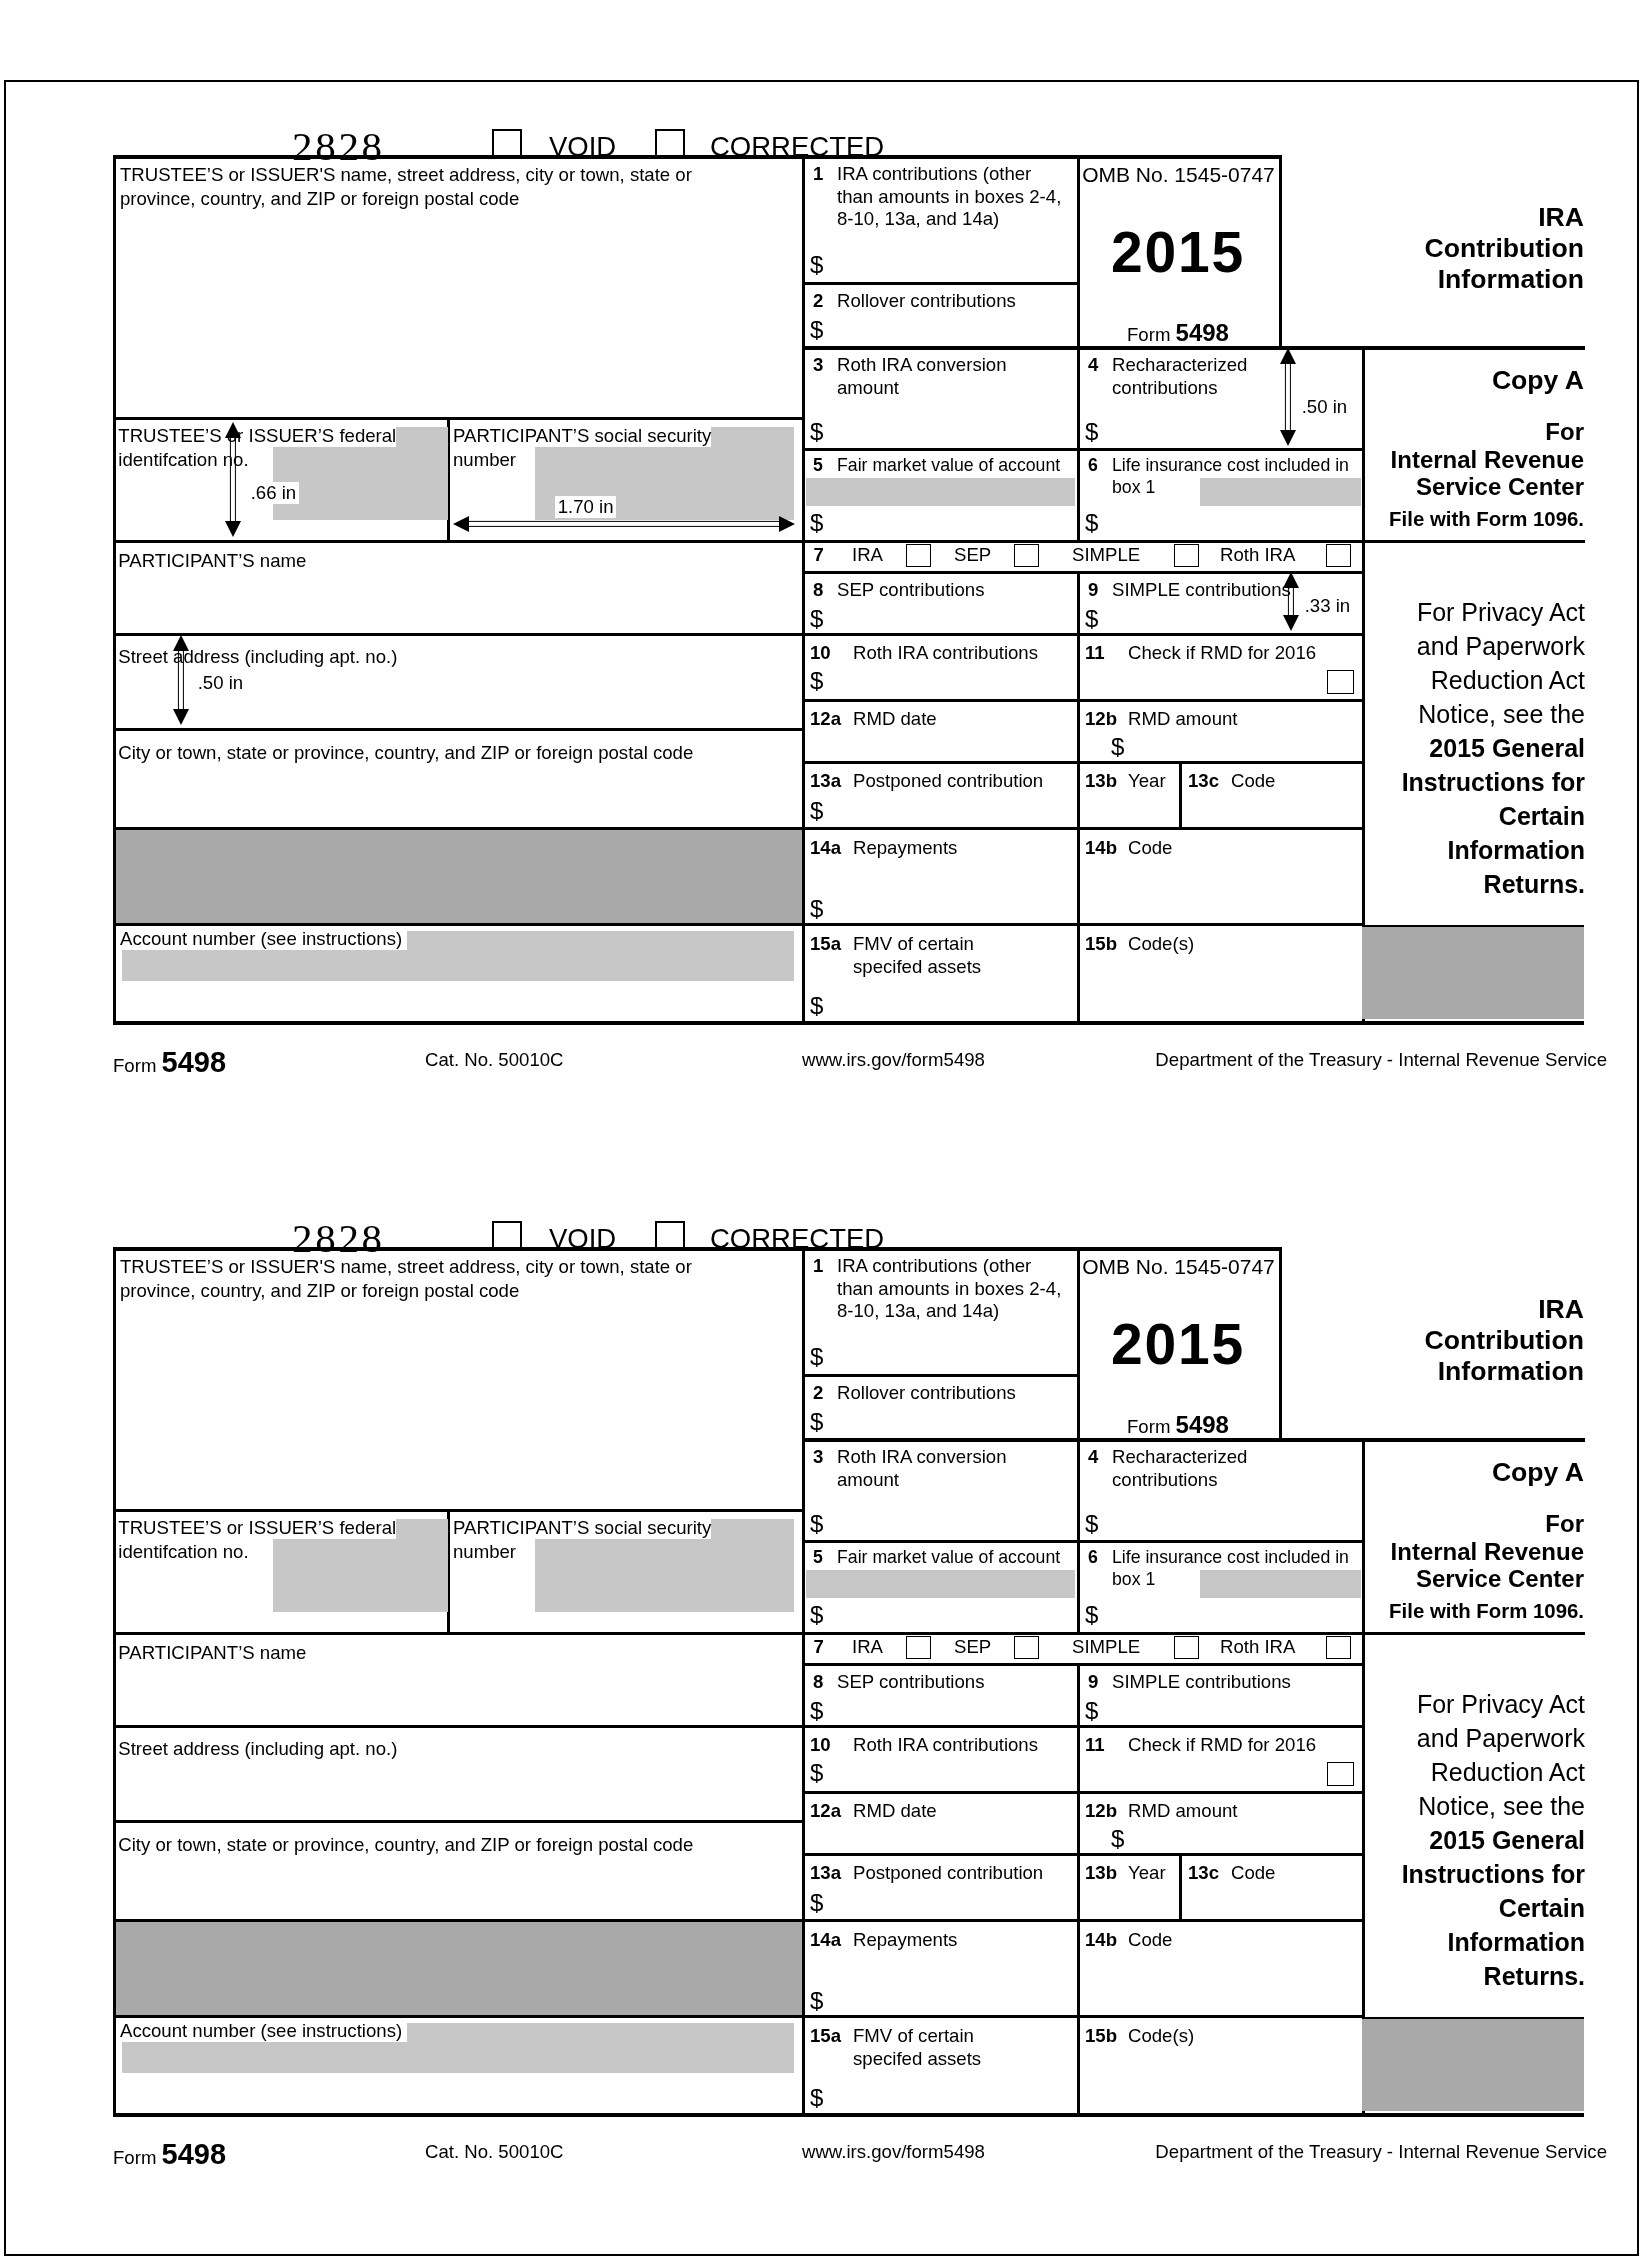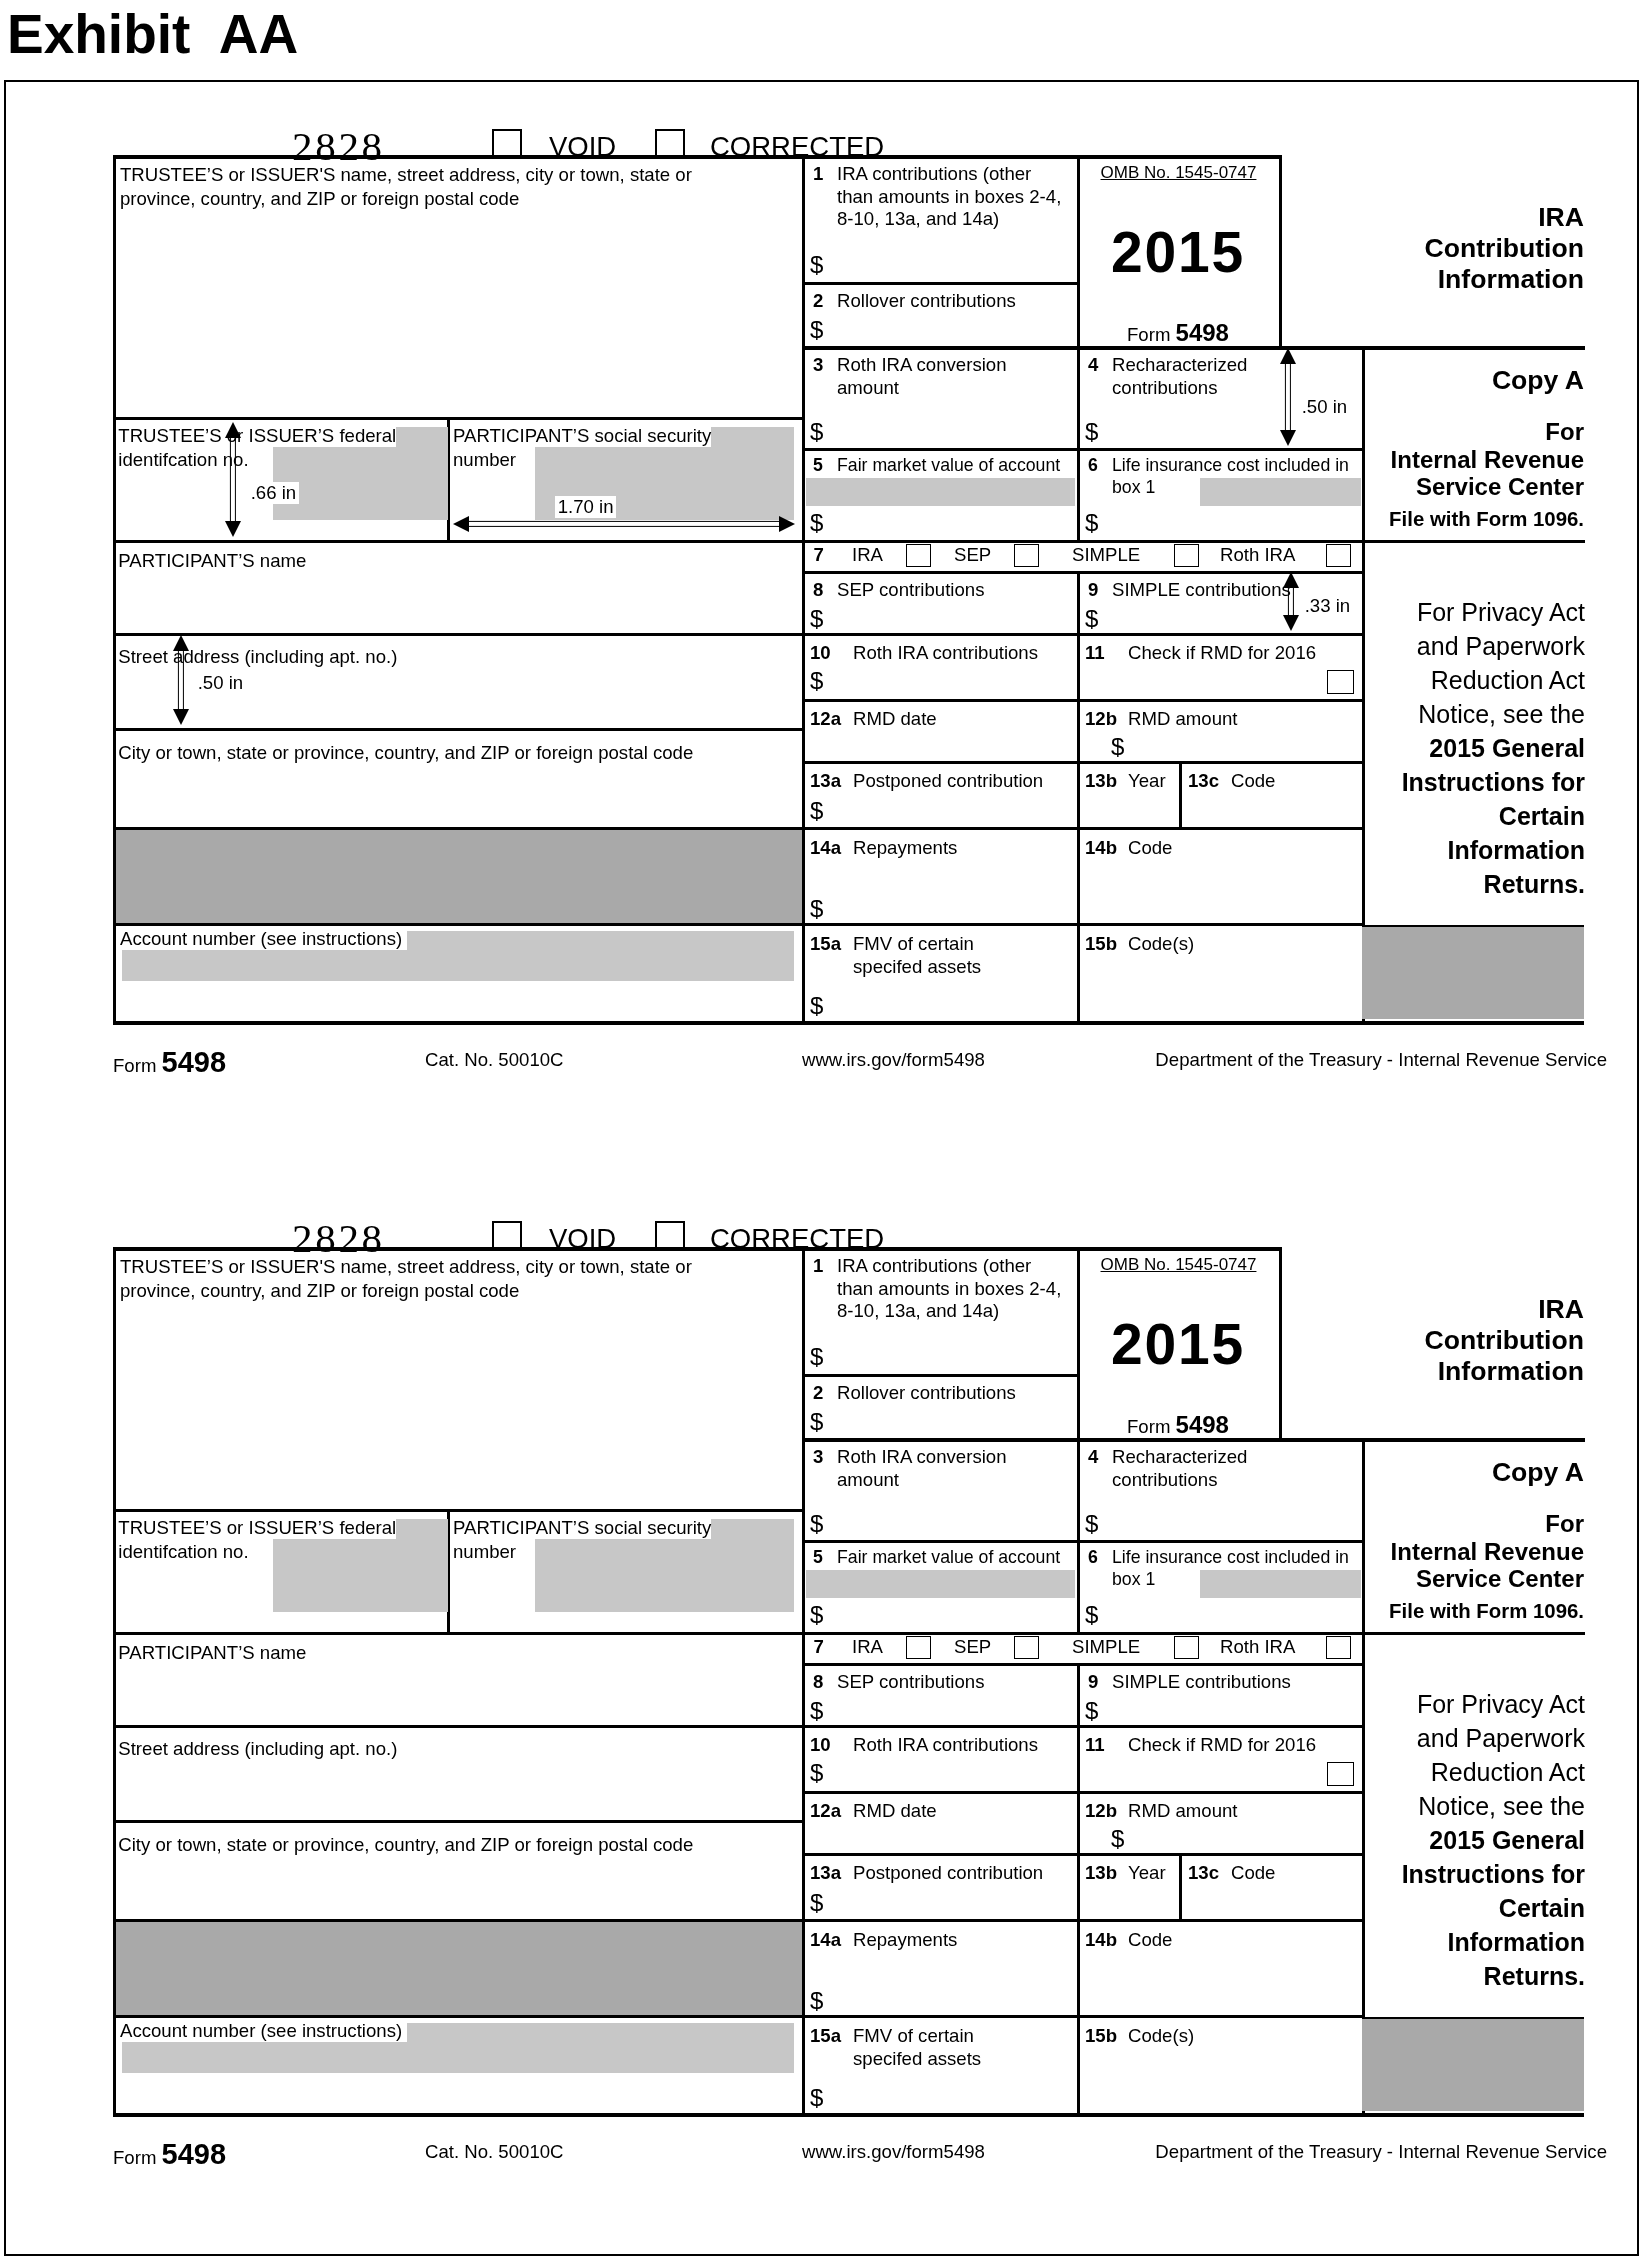--- a/index.html
+++ b/index.html
@@ -23,21 +23,21 @@
   .cbbig{position:absolute;border:2.7px solid #000;background:#fff;box-sizing:border-box;}
   .hdr-code{position:absolute;font-family:"Liberation Serif", serif;font-size:41px;letter-spacing:2.7px;}
   .hdr-lab{position:absolute;font-size:27.5px;margin-left:12px;}
   .rtxt{position:absolute;text-align:right;white-space:pre-line;}
   .ira-title{font-size:26.6px;font-weight:bold;line-height:31px;}
   .copy-a{font-size:26.6px;font-weight:bold;}
   .for-irs{font-size:24px;font-weight:bold;line-height:27.5px;}
   .file-with{font-size:20.4px;font-weight:bold;}
   .privacy{font-size:25px;line-height:34px;}
   .privacy b{font-weight:bold;}
-  .omb-label{position:absolute;font-size:17px;text-align:center;text-decoration:underline;}
+  .omb-label{position:absolute;font-size:21px;text-align:center;}
   .omb-year{position:absolute;font-size:57px;font-weight:bold;text-align:center;letter-spacing:1.8px;}
   .omb-form{position:absolute;font-size:18.6px;text-align:center;}
   .omb-form b{font-size:24px;}
   .ftr{position:absolute;font-size:18.6px;}
   .ftr b{font-size:29px;}
   .sep-line{position:absolute;left:110px;top:1060px;width:1507px;font-size:27.5px;
         letter-spacing:0.9px;word-spacing:8px;white-space:nowrap;}
   
   .varr{position:absolute;width:16px;}
   .varr .shaft{position:absolute;left:50%;transform:translateX(-50%);top:13.3px;bottom:13.3px;
@@ -52,21 +52,20 @@
   .harr:before{content:"";position:absolute;left:0;top:0;
         border-top:8px solid transparent;border-bottom:8px solid transparent;border-right:16px solid #000;}
   .harr:after{content:"";position:absolute;right:0;top:0;
         border-top:8px solid transparent;border-bottom:8px solid transparent;border-left:16px solid #000;}
   .meas{position:absolute;font-size:18.6px;background:#fff;padding:0 2.7px;}
 </style>
 </head>
 <body>
 
 <div class="page">
-  <div class="exhibit-title">Exhibit  AA</div>
   <div class="exhibit-border"></div>
   <div class="mount" id="form-copy-1" style="top:106px;">
 
   <div class="hdr-code" style="left:179px;top:16px;">2828</div>
   <div class="cbbig" style="left:379px;top:23px;width:30px;height:30px;"></div>
   <div class="hdr-lab" style="left:424px;top:25px;">VOID</div>
   <div class="cbbig" style="left:542px;top:23px;width:30px;height:30px;"></div>
   <div class="hdr-lab" style="left:585px;top:25px;">CORRECTED</div>
 
   <div class="ln" style="left:0;top:49px;width:1168px;height:3.5px;"></div>

